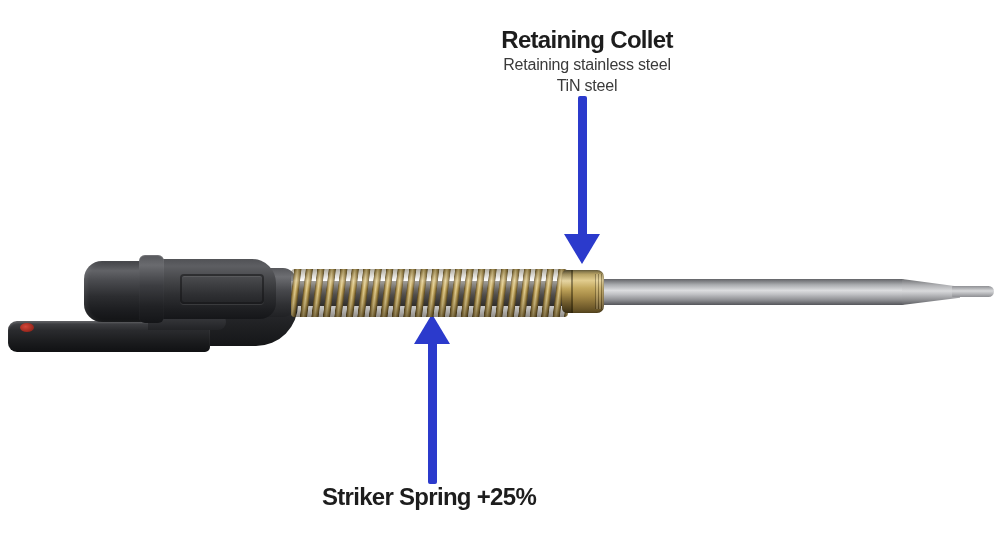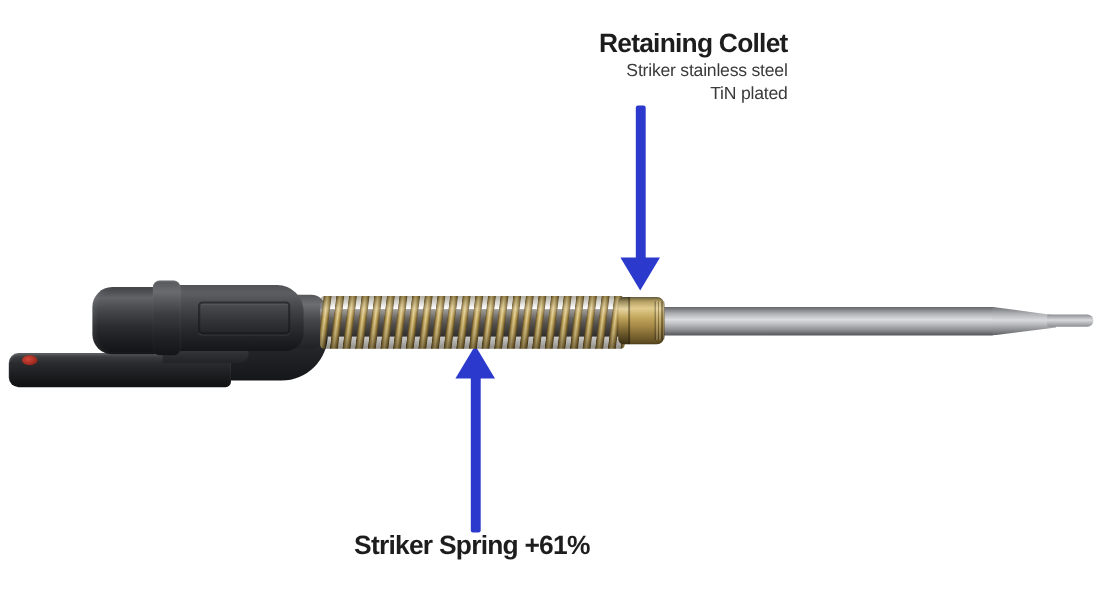--- a/index.html
+++ b/index.html
@@ -4,21 +4,21 @@
 <style>
   html,body{margin:0;padding:0;background:#ffffff;}
   .stage{
     position:relative;width:1000px;height:548px;background:#ffffff;overflow:hidden;
     font-family:"Liberation Sans", sans-serif;
   }
   .abs{position:absolute;}
 
   
   .ann{position:absolute;text-align:center;}
-  .ann-top{left:396px;top:25px;width:320px;text-align:right;}
+  .ann-top{left:427px;top:25px;width:320px;}
   .ann-bottom{left:228px;top:482px;width:402px;}
   .ann-title{
     font-size:24px;font-weight:700;line-height:29px;letter-spacing:-0.7px;color:#1d1d1d;
   }
   .ann-sub{
     font-size:16px;line-height:21px;letter-spacing:-0.2px;color:#3a3a3a;
   }
 
   
   .shaft{position:absolute;width:9px;background:#2b3acc;border-radius:2px;}
@@ -127,22 +127,22 @@
     background:linear-gradient(180deg,#8f9094,#d8d9db 45%,#8e8f93);
   }
 </style>
 </head>
 <body>
 
 <div class="stage">
 
   <section class="ann ann-top">
     <div class="ann-title">Retaining Collet</div>
-    <div class="ann-sub">Striker stainless steel</div>
-    <div class="ann-sub">TiN plated</div>
+    <div class="ann-sub">Retaining stainless steel</div>
+    <div class="ann-sub">TiN steel</div>
   </section>
 
   <div>
     <div class="shaft down-shaft"></div>
     <div class="head down-head"></div>
   </div>
 
   <div>
     <div class="abs lower-lobe"></div>
     <div class="abs foot-plate"></div>
@@ -170,16 +170,16 @@
       <div class="abs collet-knurl"></div>
     </div>
   </div>
 
   <div>
     <div class="head up-head"></div>
     <div class="shaft up-shaft"></div>
   </div>
 
   <section class="ann ann-bottom">
-    <div class="ann-title">Striker Spring +61%</div>
+    <div class="ann-title">Striker Spring +25%</div>
   </section>
 
 </div>
 
 </body></html>

